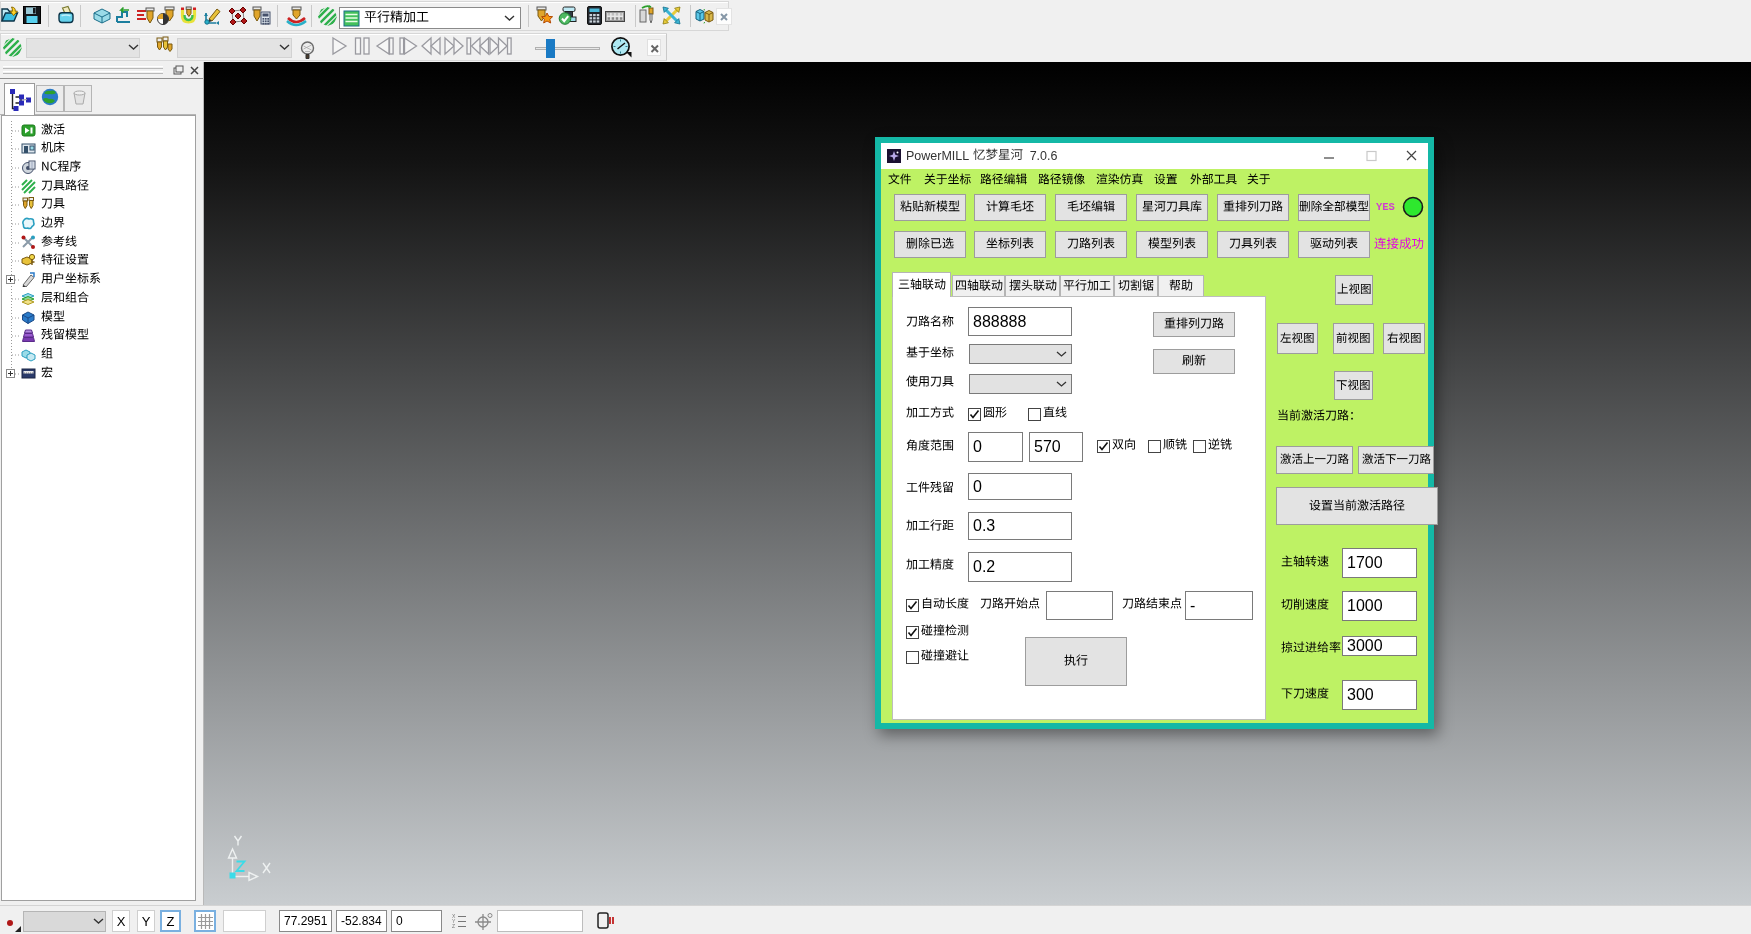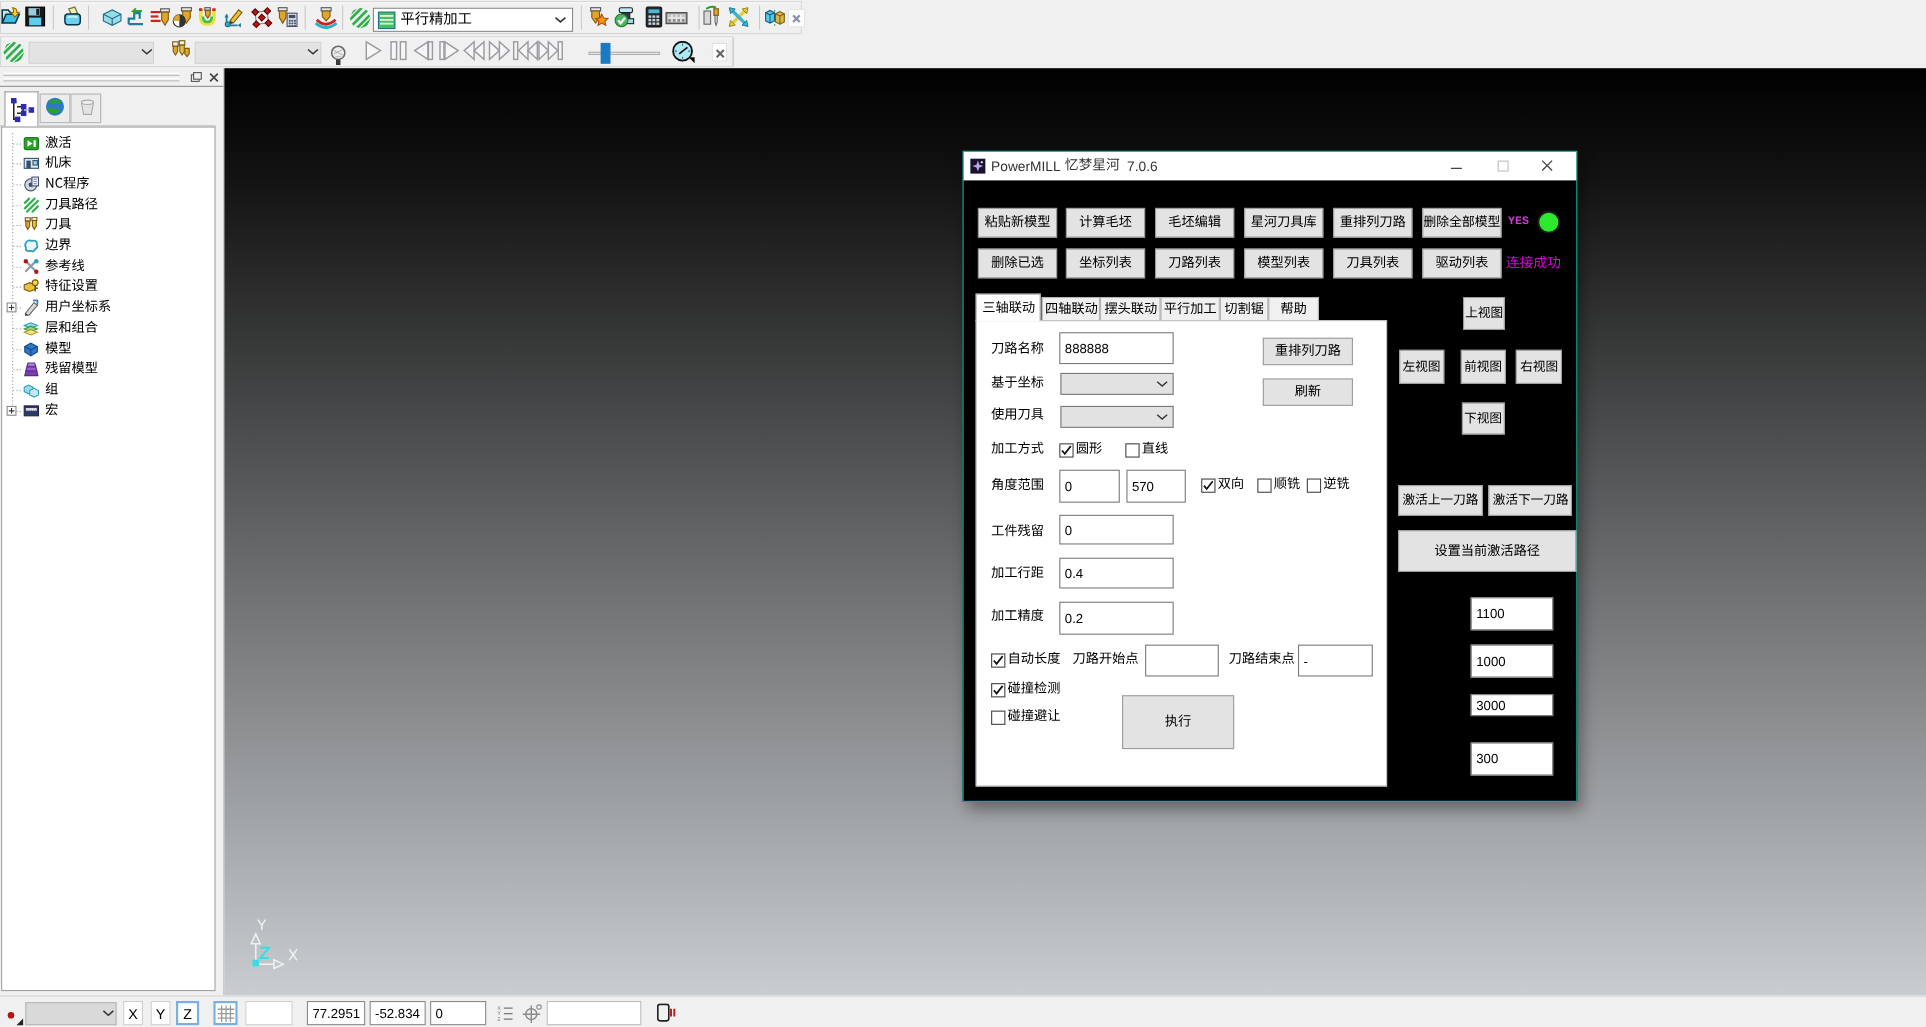--- a/index.html
+++ b/index.html
@@ -20,27 +20,27 @@
 .trow svg.t{margin-left:5px}
 
 #vp{position:absolute;left:204px;top:62px;width:1547px;height:843px;
  background:linear-gradient(180deg,#000 0%,#131313 12%,#c9cdd0 100%)}
 
 #sb{position:absolute;left:0;top:905px;width:1751px;height:29px;background:#f0f0f0;
  border-top:1px solid #d4d4d4}
 .sfield{position:absolute;background:#fff;border:1px solid #898989;font-size:12px;
  display:flex;align-items:center;padding-left:4px;color:#000}
 
-#dlg{position:absolute;left:875px;top:137px;width:559px;height:592px;background:#000000;
- border:1px solid #14b8a6;box-shadow:4px 6px 14px rgba(0,0,0,.4)}
+#dlg{position:absolute;left:875px;top:137px;width:559px;height:592px;background:#bef264;
+ border:6px solid #14b8a6;box-shadow:4px 6px 14px rgba(0,0,0,.4)}
 #dtitle{position:absolute;left:0;top:0;width:100%;height:26px;background:#fff;
  display:flex;align-items:center}
 .btn{position:absolute;background:#e3e3e3;border:1px solid #9d9d9d;
  display:flex;align-items:center;justify-content:center}
-.tfield{position:absolute;background:#fff;border:1px solid #7a7a7a;font-size:12px;
+.tfield{position:absolute;background:#fff;border:1px solid #7a7a7a;font-size:16px;
  display:flex;align-items:center;padding-left:4px;color:#000}
 .combo{position:absolute;background:#e2e2e2;border:1px solid #7a7a7a}
 .cb{position:absolute;width:13px;height:13px;background:#fff;border:1px solid #444}
 .lbl{position:absolute}
 .tab{position:absolute;border:1px solid #b5b5b5;background:#f0f0f0;
  display:flex;align-items:center;justify-content:center}
 </style></head><body>
 <div id="tb1">
     <div class="island" style="left:0;top:1px;width:729px;height:30px"></div>
     <svg class="abs" style="left:0;top:0" width="1751" height="32">
@@ -931,21 +931,21 @@
     </div>
     <div class="tfield" style="left:87px;top:330px;width:104px;height:27px">0</div>
     <div class="lbl" style="left:25px;top:376px">
       <svg class="t" width="48" height="15" viewBox="0 0 48 15" style="fill:#000000">
         <use href="#u52A0" transform="translate(0.0,10.6) scale(0.012000,-0.012000)"></use>
         <use href="#u5DE5" transform="translate(12.0,10.6) scale(0.012000,-0.012000)"></use>
         <use href="#u884C" transform="translate(24.0,10.6) scale(0.012000,-0.012000)"></use>
         <use href="#u8DDD" transform="translate(36.0,10.6) scale(0.012000,-0.012000)"></use>
       </svg>
     </div>
-    <div class="tfield" style="left:87px;top:369px;width:104px;height:28px">0.4</div>
+    <div class="tfield" style="left:87px;top:369px;width:104px;height:28px">0.3</div>
     <div class="lbl" style="left:25px;top:415px">
       <svg class="t" width="48" height="15" viewBox="0 0 48 15" style="fill:#000000">
         <use href="#u52A0" transform="translate(0.0,10.6) scale(0.012000,-0.012000)"></use>
         <use href="#u5DE5" transform="translate(12.0,10.6) scale(0.012000,-0.012000)"></use>
         <use href="#u7CBE" transform="translate(24.0,10.6) scale(0.012000,-0.012000)"></use>
         <use href="#u5EA6" transform="translate(36.0,10.6) scale(0.012000,-0.012000)"></use>
       </svg>
     </div>
     <div class="tfield" style="left:87px;top:409px;width:104px;height:30px">0.2</div>
     <div class="cb" style="left:25px;top:456px"></div>
@@ -1101,21 +1101,21 @@
       </svg>
     </div>
     <div class="lbl" style="left:400px;top:412px">
       <svg class="t" width="48" height="15" viewBox="0 0 48 15" style="fill:#000000">
         <use href="#u4E3B" transform="translate(0.0,10.6) scale(0.012000,-0.012000)"></use>
         <use href="#u8F74" transform="translate(12.0,10.6) scale(0.012000,-0.012000)"></use>
         <use href="#u8F6C" transform="translate(24.0,10.6) scale(0.012000,-0.012000)"></use>
         <use href="#u901F" transform="translate(36.0,10.6) scale(0.012000,-0.012000)"></use>
       </svg>
     </div>
-    <div class="tfield" style="left:461px;top:405px;width:75px;height:30px">1100</div>
+    <div class="tfield" style="left:461px;top:405px;width:75px;height:30px">1700</div>
     <div class="lbl" style="left:400px;top:455px">
       <svg class="t" width="48" height="15" viewBox="0 0 48 15" style="fill:#000000">
         <use href="#u5207" transform="translate(0.0,10.6) scale(0.012000,-0.012000)"></use>
         <use href="#u524A" transform="translate(12.0,10.6) scale(0.012000,-0.012000)"></use>
         <use href="#u901F" transform="translate(24.0,10.6) scale(0.012000,-0.012000)"></use>
         <use href="#u5EA6" transform="translate(36.0,10.6) scale(0.012000,-0.012000)"></use>
       </svg>
     </div>
     <div class="tfield" style="left:461px;top:448px;width:75px;height:30px">1000</div>
     <div class="lbl" style="left:400px;top:498px">

